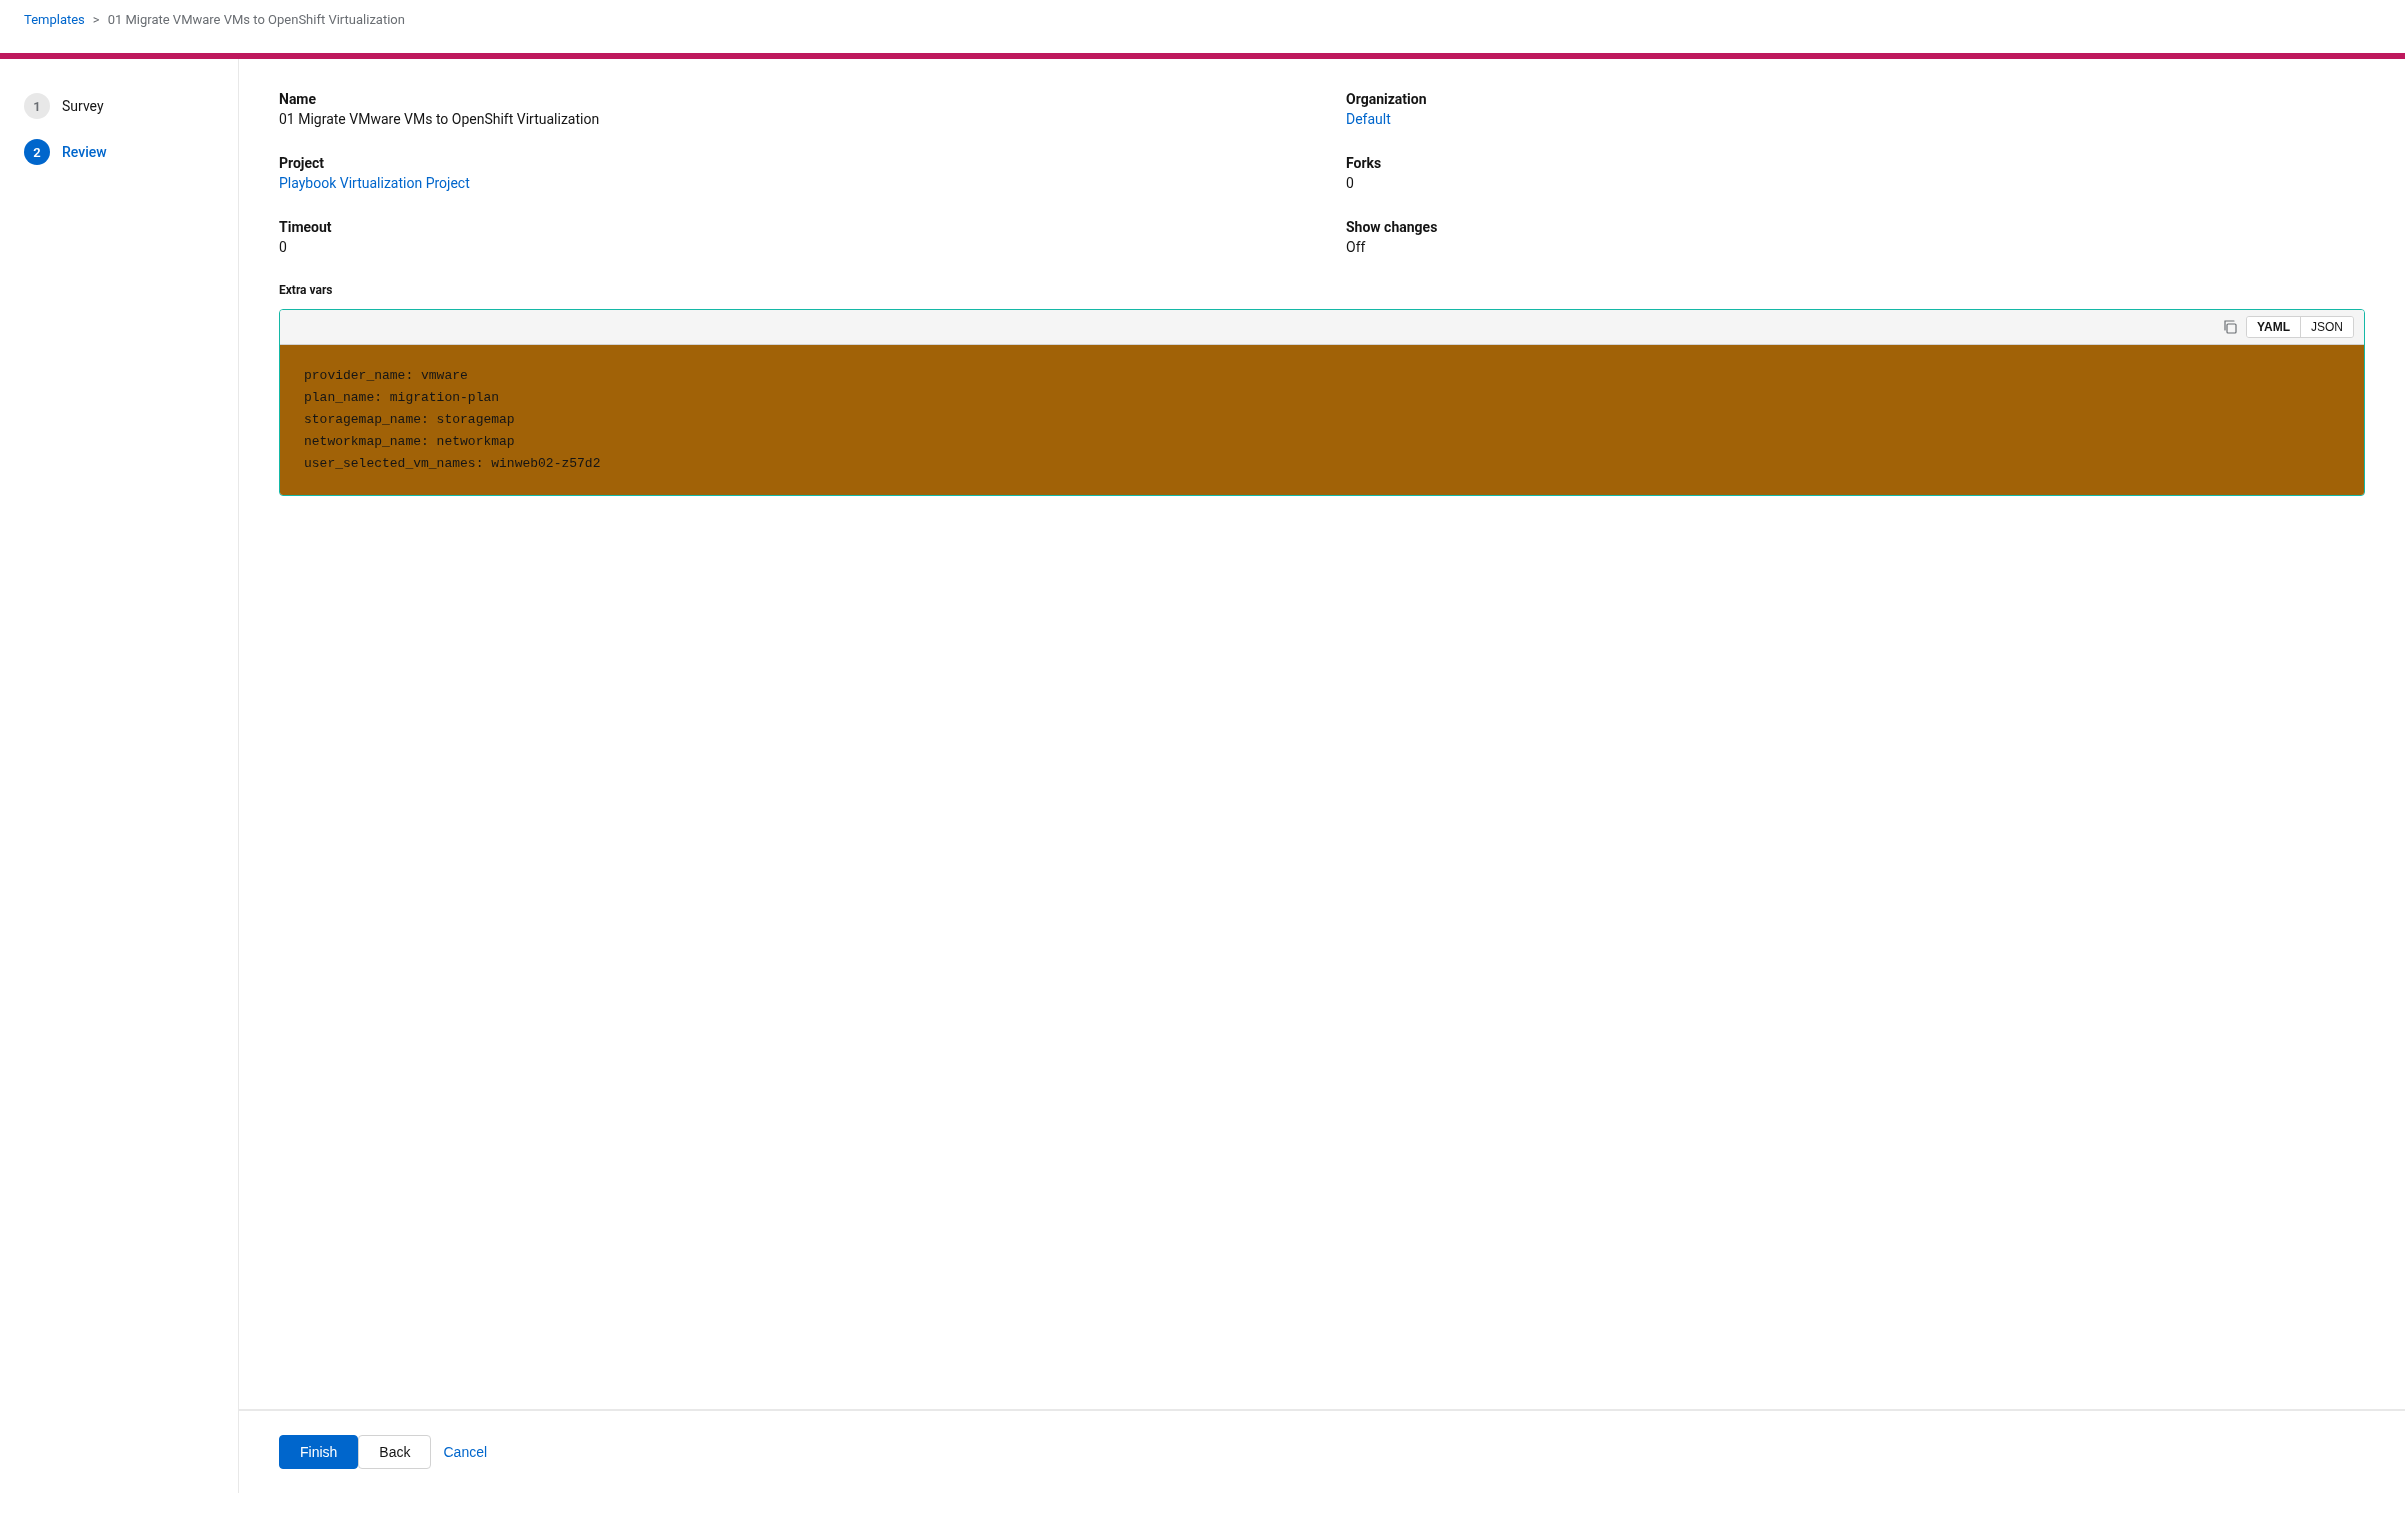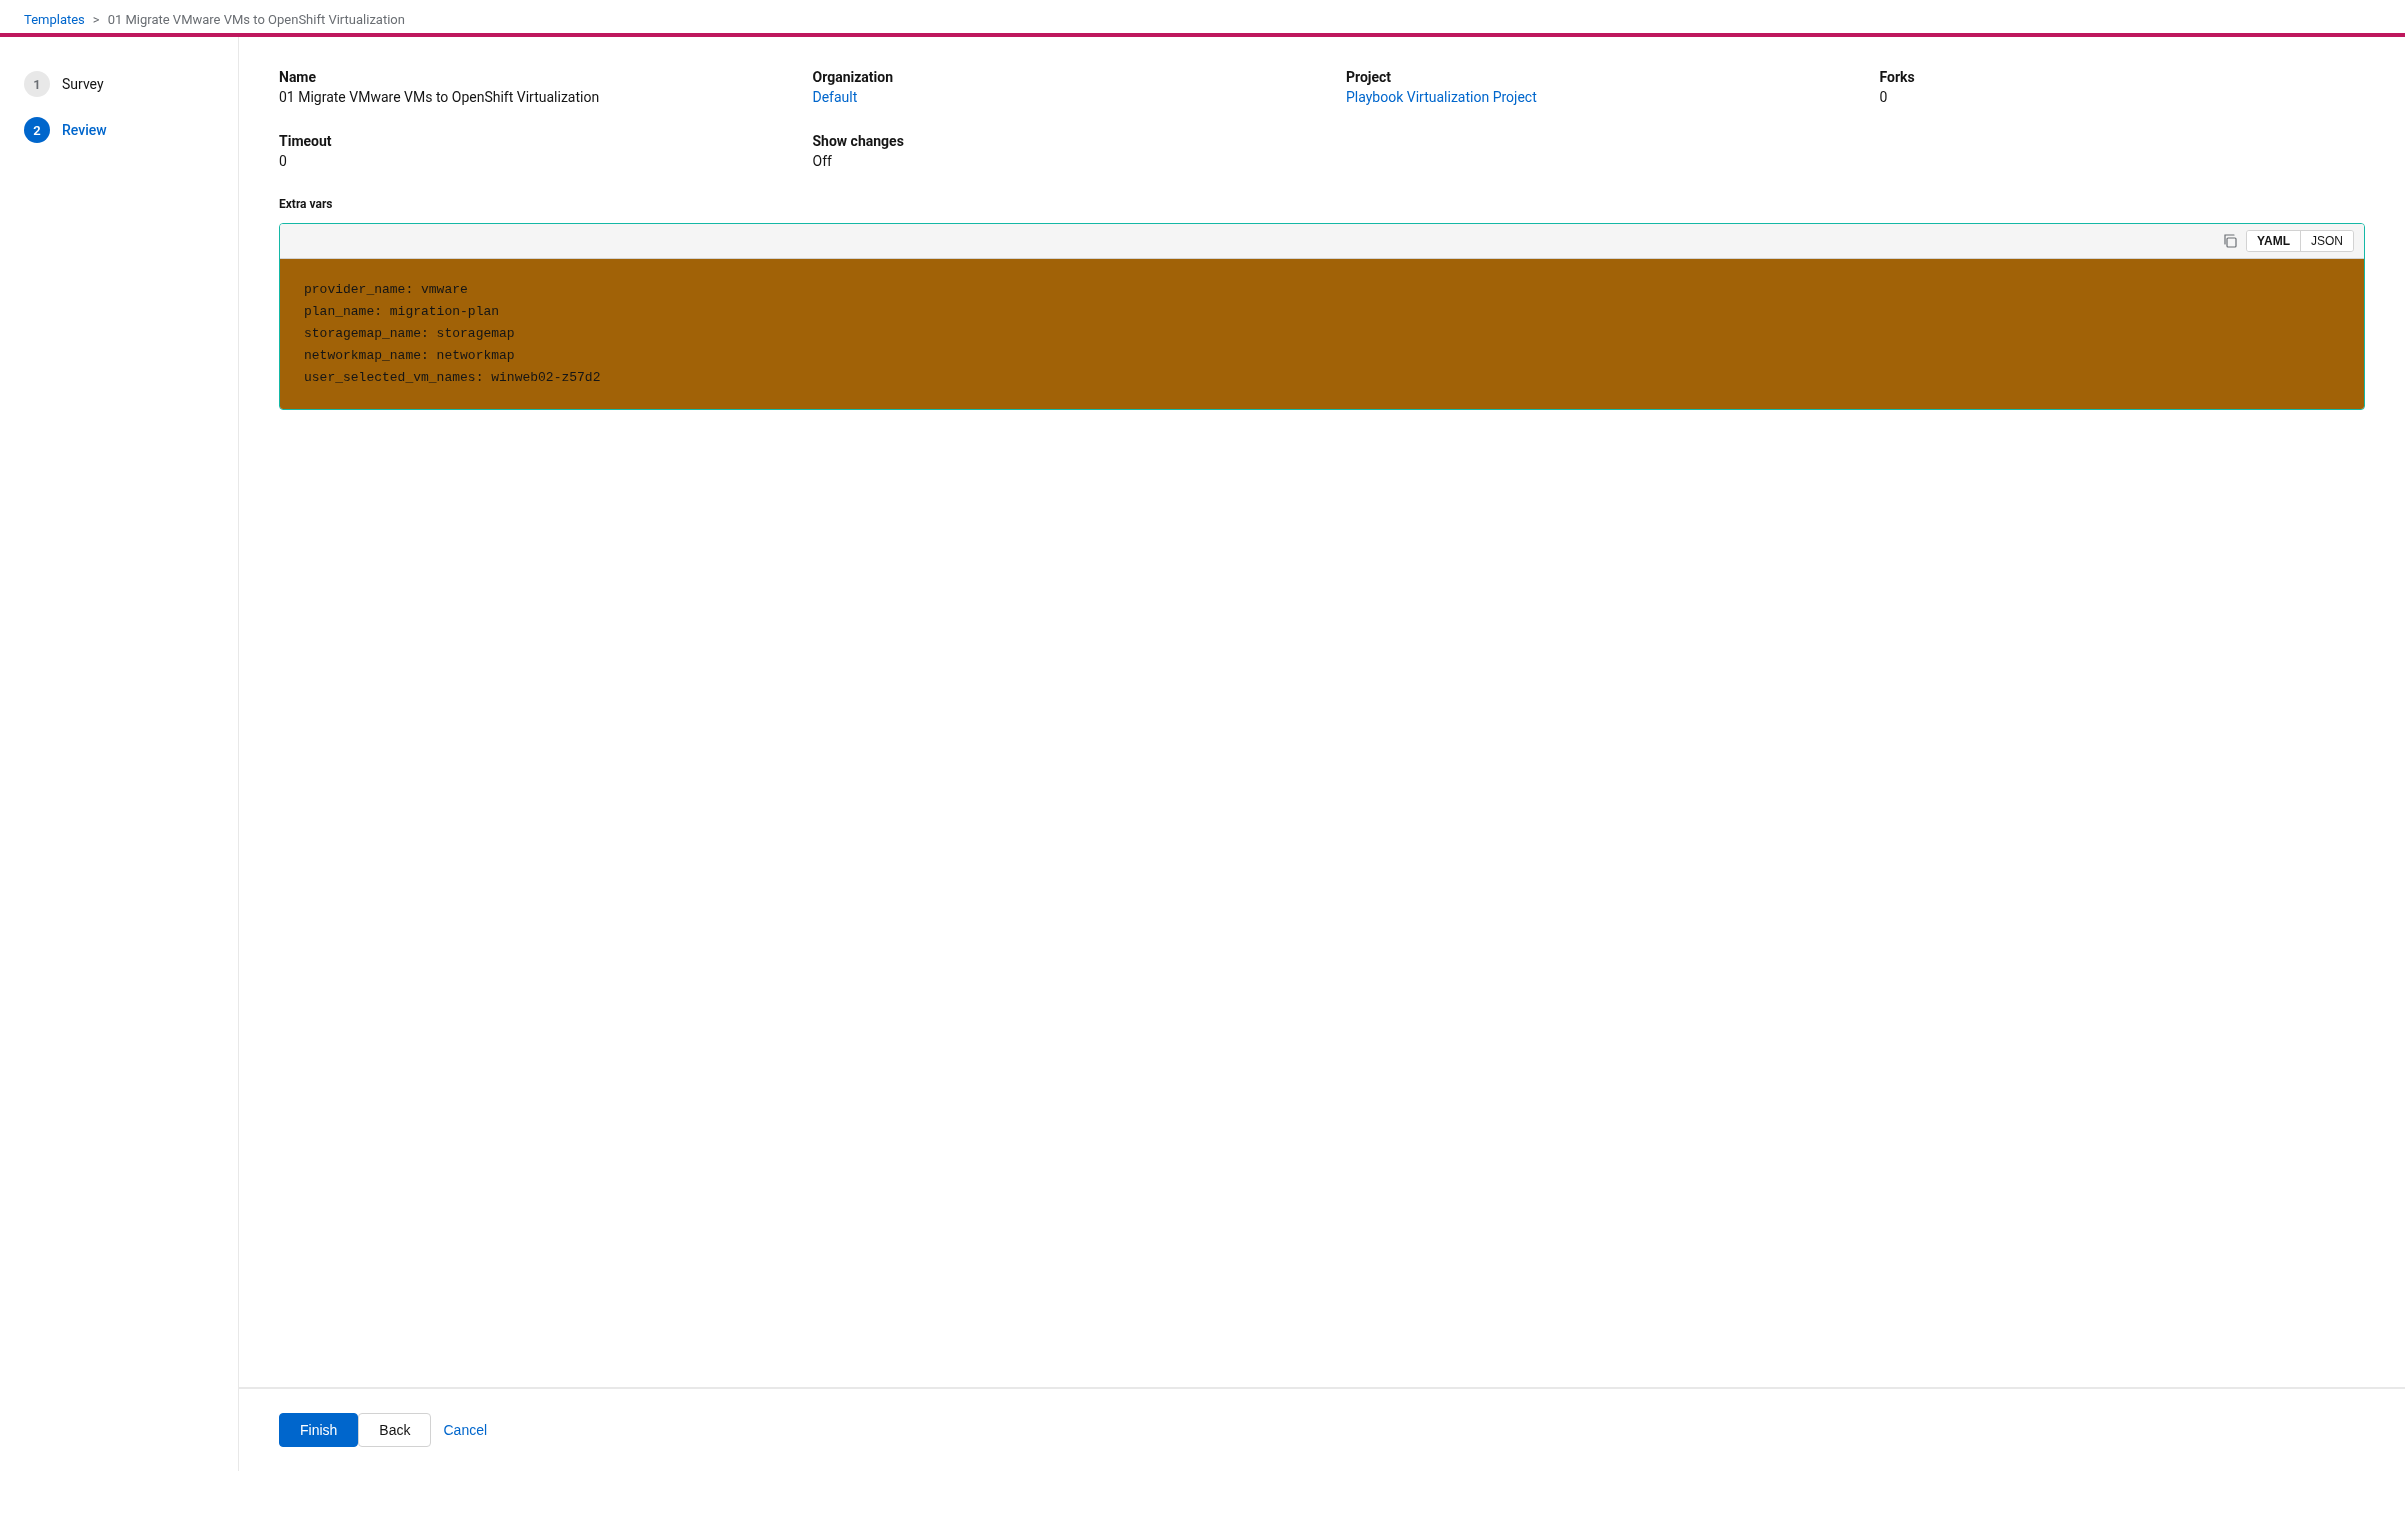--- a/index.html
+++ b/index.html
@@ -4,22 +4,22 @@
   <style>
     * { box-sizing: border-box; margin: 0; padding: 0; }
     body {
       font-family: -apple-system, BlinkMacSystemFont, "Segoe UI", Roboto, Helvetica, Arial, sans-serif;
       font-size: 14px;
       color: #151515;
       background: #fff;
       min-height: 100vh;
     }
     .top-bar {
-      padding: 12px 24px 0 24px;
-      border-bottom: 4px solid #be185d;
+      padding: 12px 24px 20px 24px;
+      border-bottom: 6px solid #be185d;
     }
     .breadcrumb {
       display: flex;
       align-items: center;
       gap: 8px;
       font-size: 13px;
       margin-bottom: 6px;
     }
     .breadcrumb-link {
       color: #0066cc;
@@ -77,21 +77,21 @@
     .step-badge.inactive {
       background: #e8e8e8;
       color: #6a6e73;
     }
     .content-area {
       flex: 1;
       padding: 32px 40px;
     }
     .details-grid {
       display: grid;
-      grid-template-columns: 1fr 1fr 1fr 1fr;
+      grid-template-columns: 1fr 1fr;
       gap: 28px 48px;
       margin-bottom: 28px;
     }
     .detail-block { display: flex; flex-direction: column; gap: 4px; }
     .detail-label {
       font-weight: 700;
       font-size: 14px;
       color: #151515;
     }
     .detail-value {

